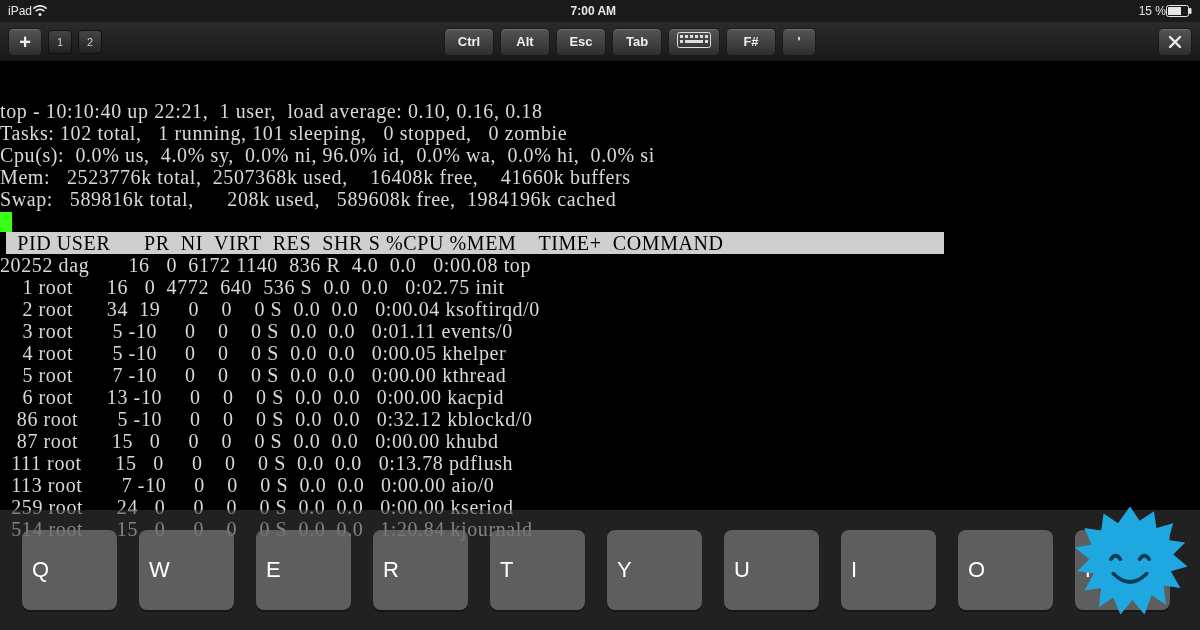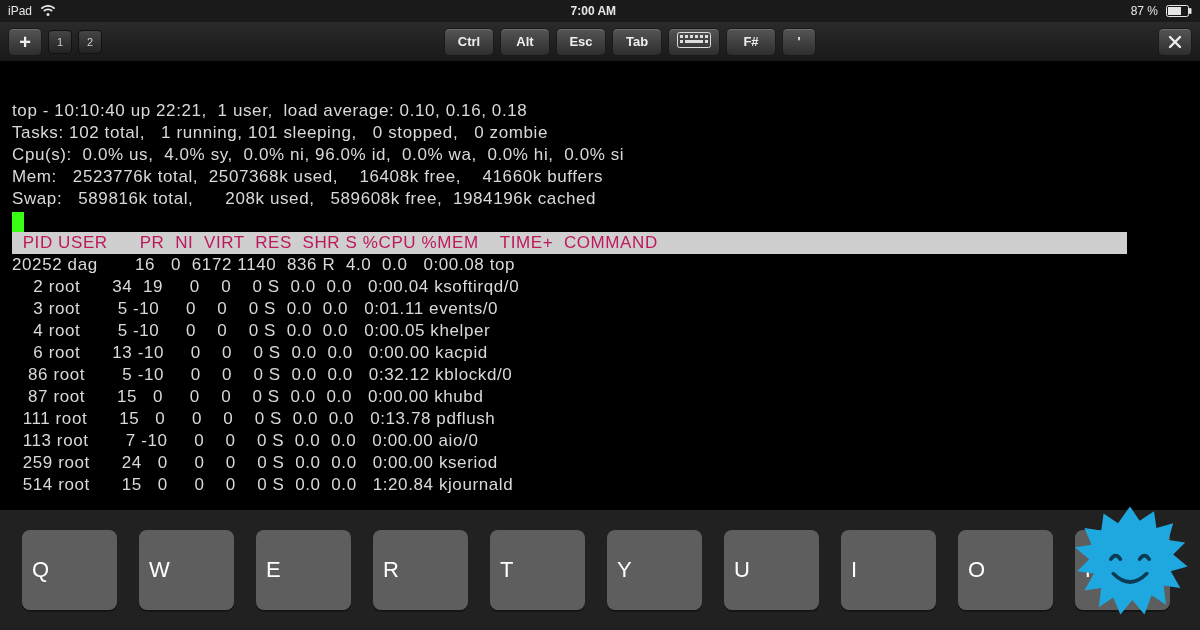--- a/index.html
+++ b/index.html
@@ -9,21 +9,21 @@
     height: 22px;
     width: 100%;
     background: #1a1a1a;
     color: #e6e6e6;
     font: 12px -apple-system, Helvetica, Arial, sans-serif;
     display: flex;
     align-items: center;
     justify-content: space-between;
     padding: 0 8px;
   }
-  .status-left, .status-right { display: flex; align-items: center; gap: 8px; }
+  .status-left, .status-right { display: flex; align-items: center; }
   .status-center { font-weight: 600; }
   .wifi-icon svg, .batt-icon svg { display: block; }
   
   .toolbar {
     height: 40px;
     width: 100%;
     background: linear-gradient(#2b2b2b,#181818);
     border-bottom: 1px solid #000;
     display: flex;
     align-items: center;
@@ -51,36 +51,37 @@
   .tab-num {
     display:inline-flex;align-items:center;justify-content:center;
     min-width:24px;height:24px;
     color:#ccc;background:linear-gradient(#454545,#222);
     border:1px solid #111;border-radius:4px;font-size:11px;
   }
   
   .term {
     width: 100%;
     color: #d9d9d9;
-    font-family: Liberation Sans, sans-serif;
-    font-size: 17px;
+    font-family: Liberation Serif, serif;
+    font-size: 20px;
     line-height: 22px;
     letter-spacing: .6px;
     white-space: pre;
-    padding: 16px 0 0 12px;
+    padding: 16px 0 0 0;
   }
   .term .hdr { color: #d9d9d9; }
   .cursor-blk {
     display:inline-block;width:12px;height:20px;background:#39ff14;vertical-align:bottom;margin-left:0;
   }
   .col-head {
     background: #cfcfcf;
-    color: #be185d;
-    width: 1115px;
+    color: #000000;
+    width: 938px;
     display: block;
+    margin-left: 6px;
   }
   .rows { }
   
   .kbd {
     position: absolute;
     left: 0; right: 0; bottom: 0;
     height: 120px;
     background: rgba(60,60,60,.55);
     display: flex;
     align-items: center;
@@ -113,21 +114,21 @@
   <div class="status-left">
     <span>iPad</span>
     <span class="wifi-icon">
       <svg width="16" height="12" viewBox="0 0 16 12">
           <path fill="#e6e6e6" d="M8 11a1.5 1.5 0 100-3 1.5 1.5 0 000 3zm-3.5-4.2a5 5 0 017 0l1.3-1.3a6.8 6.8 0 00-9.6 0zM2 4.2a8.5 8.5 0 0112 0L15.3 3a10.3 10.3 0 00-14.6 0z"></path>
         </svg>
     </span>
   </div>
   <div class="status-center">7:00 AM</div>
   <div class="status-right">
-    <span>87 %</span>
+    <span>15 %</span>
     <span class="batt-icon">
       <svg width="26" height="12" viewBox="0 0 26 12">
           <rect x="0.5" y="0.5" width="22" height="11" rx="2" fill="none" stroke="#e6e6e6"></rect>
           <rect x="2" y="2" width="13" height="8" fill="#e6e6e6"></rect>
           <rect x="23" y="3" width="2.5" height="6" rx="1" fill="#e6e6e6"></rect>
         </svg>
     </span>
   </div>
 </div>
 
@@ -175,23 +176,25 @@
 </div>
 
 <div class="term">
 <span class="hdr">top - 10:10:40 up 22:21,  1 user,  load average: 0.10, 0.16, 0.18</span>
 <span class="hdr">Tasks: 102 total,   1 running, 101 sleeping,   0 stopped,   0 zombie</span>
 <span class="hdr">Cpu(s):  0.0% us,  4.0% sy,  0.0% ni, 96.0% id,  0.0% wa,  0.0% hi,  0.0% si</span>
 <span class="hdr">Mem:   2523776k total,  2507368k used,    16408k free,    41660k buffers</span>
 <span class="hdr">Swap:   589816k total,      208k used,   589608k free,  1984196k cached</span>
 <span class="cursor-blk"></span>
 <span class="col-head">  PID USER      PR  NI  VIRT  RES  SHR S %CPU %MEM    TIME+  COMMAND           </span><div class="rows" id="rows"><span>20252 dag       16   0  6172 1140  836 R  4.0  0.0   0:00.08 top
+</span><span>    1 root      16   0  4772  640  536 S  0.0  0.0   0:02.75 init
 </span><span>    2 root      34  19     0    0    0 S  0.0  0.0   0:00.04 ksoftirqd/0
 </span><span>    3 root       5 -10     0    0    0 S  0.0  0.0   0:01.11 events/0
 </span><span>    4 root       5 -10     0    0    0 S  0.0  0.0   0:00.05 khelper
+</span><span>    5 root       7 -10     0    0    0 S  0.0  0.0   0:00.00 kthread
 </span><span>    6 root      13 -10     0    0    0 S  0.0  0.0   0:00.00 kacpid
 </span><span>   86 root       5 -10     0    0    0 S  0.0  0.0   0:32.12 kblockd/0
 </span><span>   87 root      15   0     0    0    0 S  0.0  0.0   0:00.00 khubd
 </span><span>  111 root      15   0     0    0    0 S  0.0  0.0   0:13.78 pdflush
 </span><span>  113 root       7 -10     0    0    0 S  0.0  0.0   0:00.00 aio/0
 </span><span>  259 root      24   0     0    0    0 S  0.0  0.0   0:00.00 kseriod
 </span><span>  514 root      15   0     0    0    0 S  0.0  0.0   1:20.84 kjournald
 </span></div>
 </div>
 

